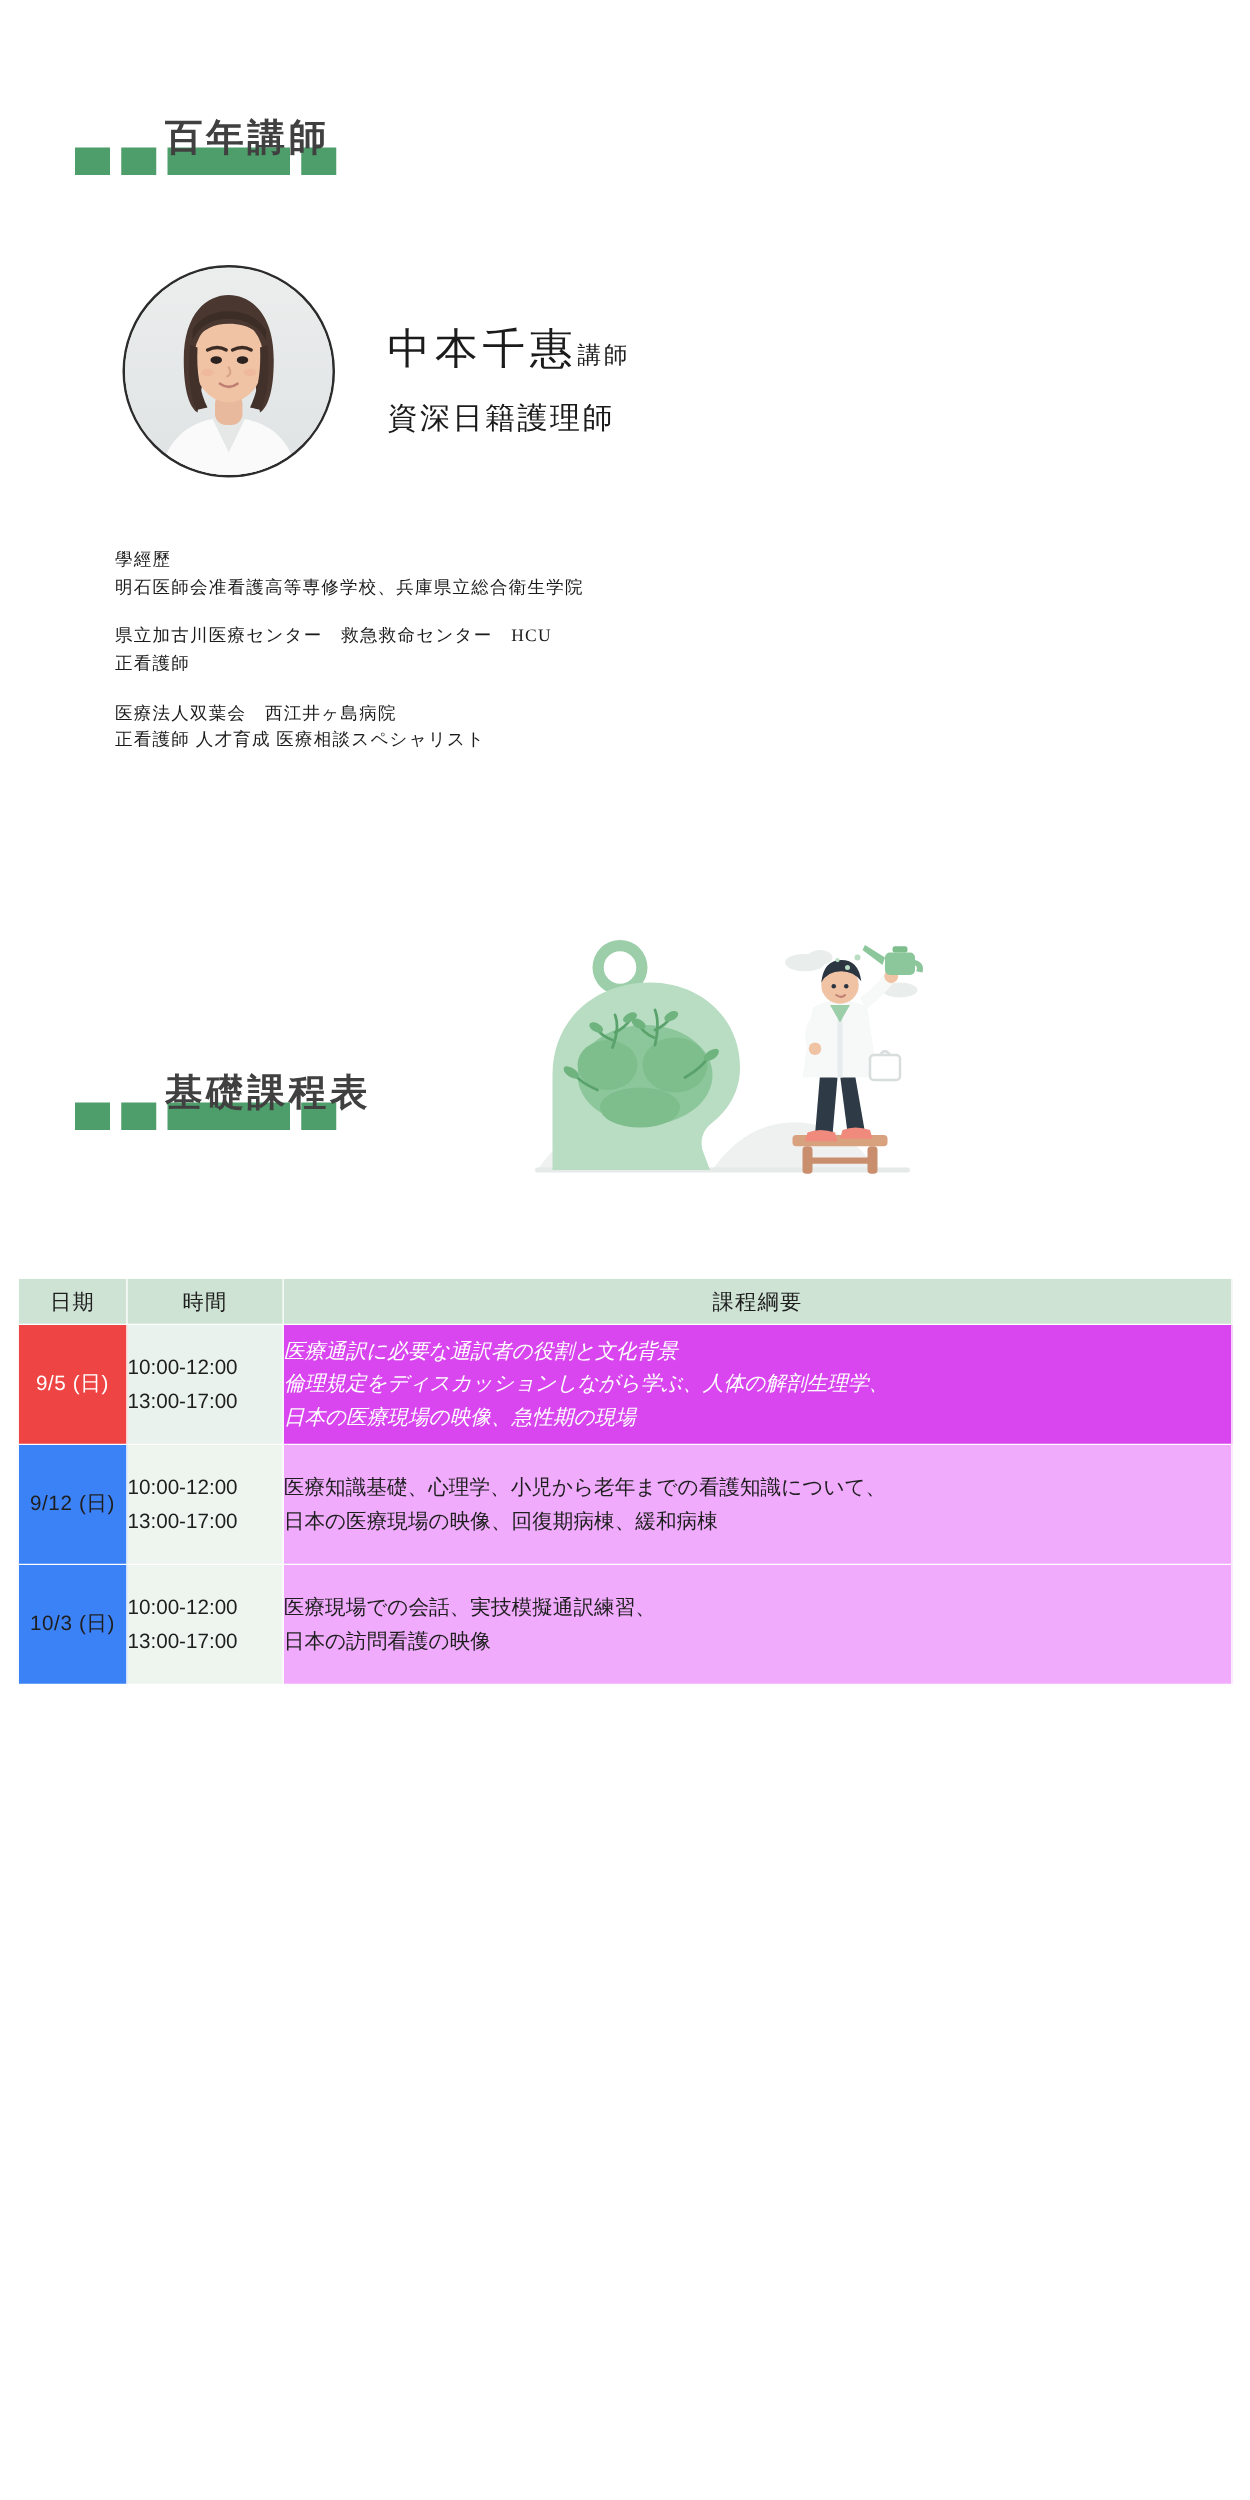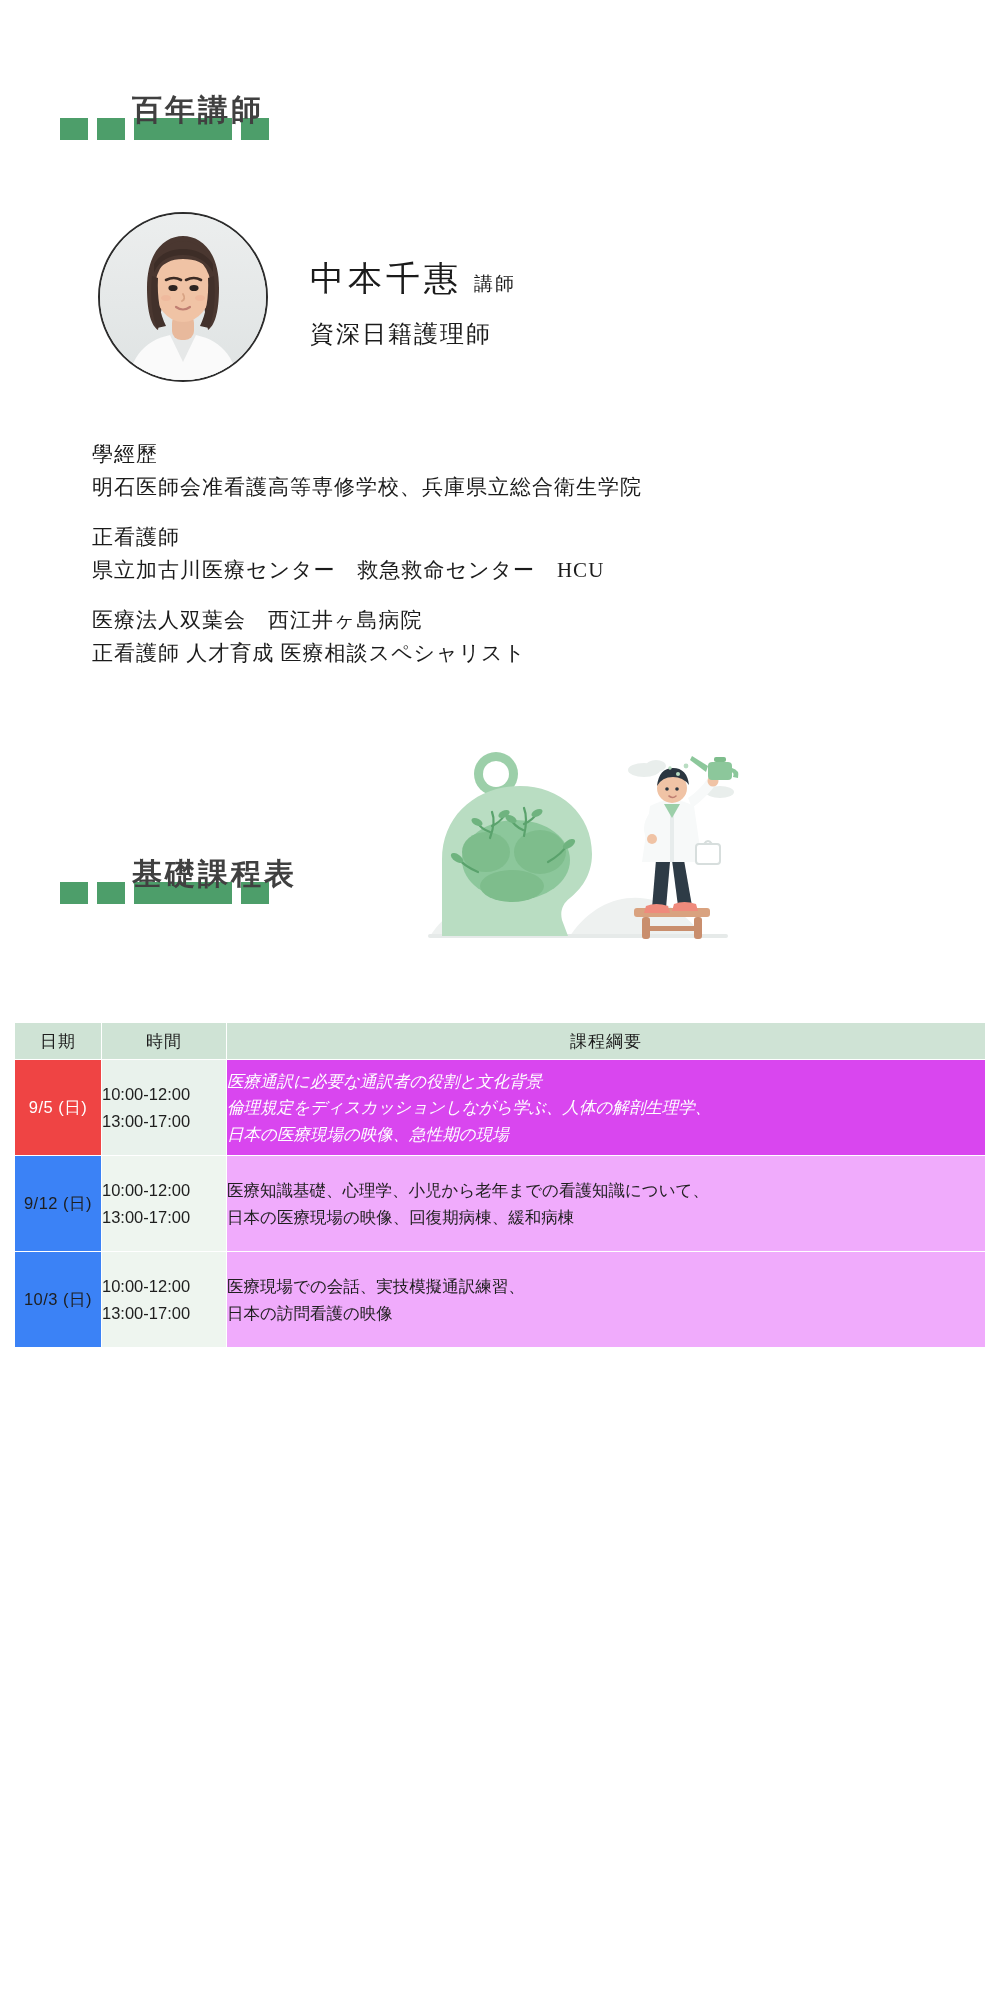--- a/index.html
+++ b/index.html
@@ -87,36 +87,35 @@
   .lect-name {
     font-size: 34px;
     letter-spacing: 4px;
     display: inline-block;
     vertical-align: baseline;
   }
   .lect-role {
     font-size: 19px;
     letter-spacing: 2px;
     display: inline-block;
-    margin-left: 12px;
     vertical-align: baseline;
   }
   .lect-sub {
     margin-top: 16px;
     font-size: 24px;
     letter-spacing: 2px;
   }
 
   
   #bio {
     position: absolute;
     left: 92px;
     top: 438px;
     width: 800px;
-    font-size: 21px;
+    font-size: 14px;
     line-height: 1.55;
     letter-spacing: 1px;
   }
   #bio .para {
     margin-bottom: 18px;
   }
   #bio .para:last-child { margin-bottom: 0; }
   #bio .line { white-space: pre; }
 
   
@@ -249,22 +248,22 @@
     <div class="lect-sub">資深日籍護理師</div>
   </div>
 </div>
 
 <div id="bio">
   <div class="para">
     <div class="line">學經歷</div>
     <div class="line">明石医師会准看護高等専修学校、兵庫県立総合衛生学院</div>
   </div>
   <div class="para">
+    <div class="line">県立加古川医療センター　救急救命センター　HCU</div>
     <div class="line">正看護師</div>
-    <div class="line">県立加古川医療センター　救急救命センター　HCU</div>
   </div>
   <div class="para">
     <div class="line">医療法人双葉会　西江井ヶ島病院</div>
     <div class="line">正看護師 人才育成 医療相談スペシャリスト</div>
   </div>
 </div>
 
 <div id="illustration">
   <svg viewBox="0 0 330 230" width="330" height="230">
 

